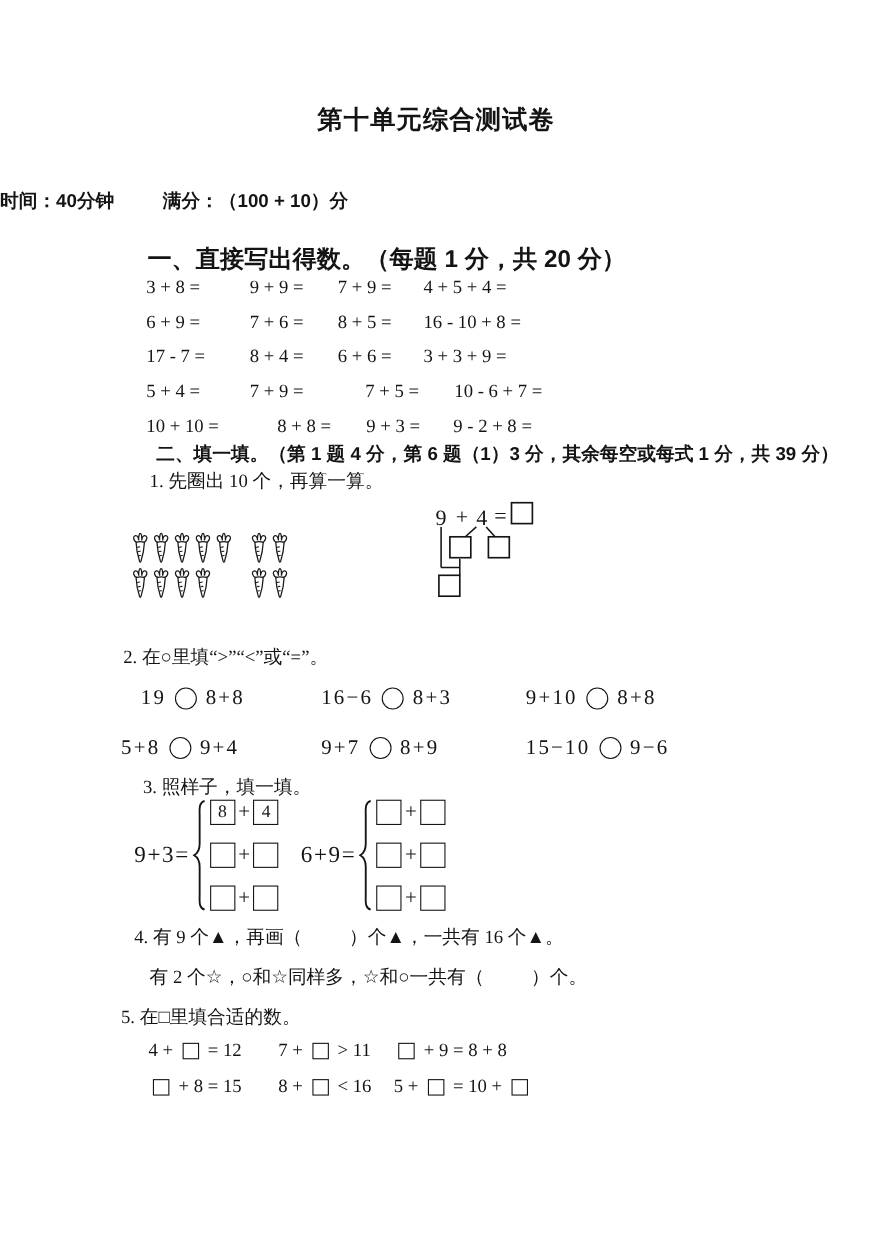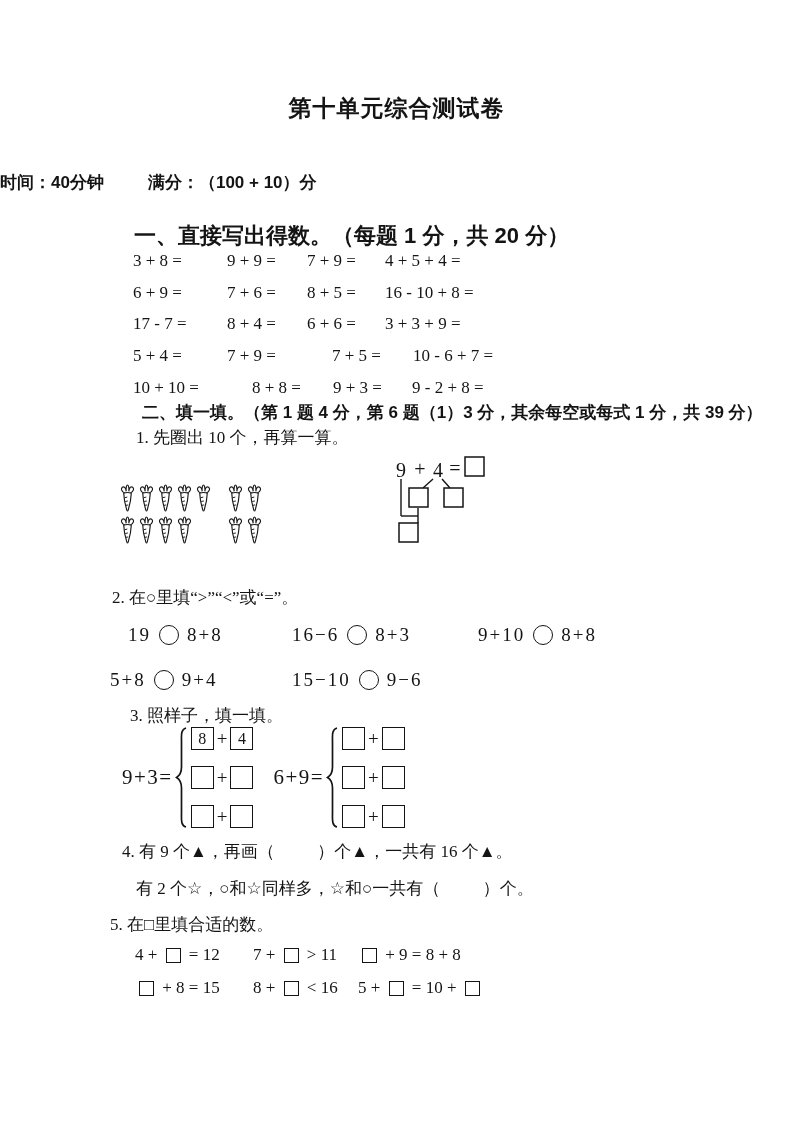--- a/index.html
+++ b/index.html
@@ -197,20 +197,25 @@
       <span>9+10</span>
       <span class="cmp-circle"></span>
       <span>8+8</span>
     </div>
     <div class="cmp-item">
       <span>5+8</span>
       <span class="cmp-circle"></span>
       <span>9+4</span>
     </div>
     <div class="cmp-item">
+      <span>9+7</span>
+      <span class="cmp-circle"></span>
+      <span>8+9</span>
+    </div>
+    <div class="cmp-item">
       <span>15−10</span>
       <span class="cmp-circle"></span>
       <span>9−6</span>
     </div>
   </div>
 
 <div class="abs ptext" id="p3t">3. 照样子，填一填。</div>
 <div class="abs diagrams">
     <div class="diagram">
       <span class="dlabel">9+3=</span>

